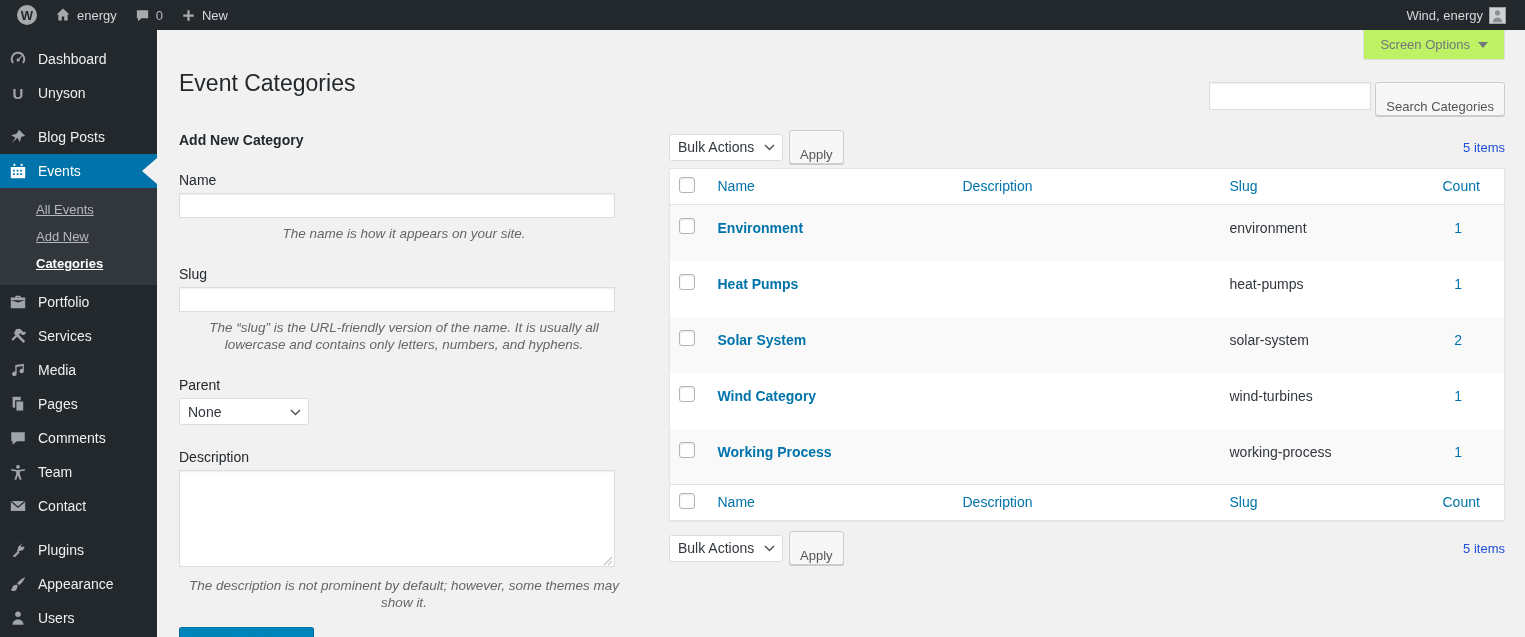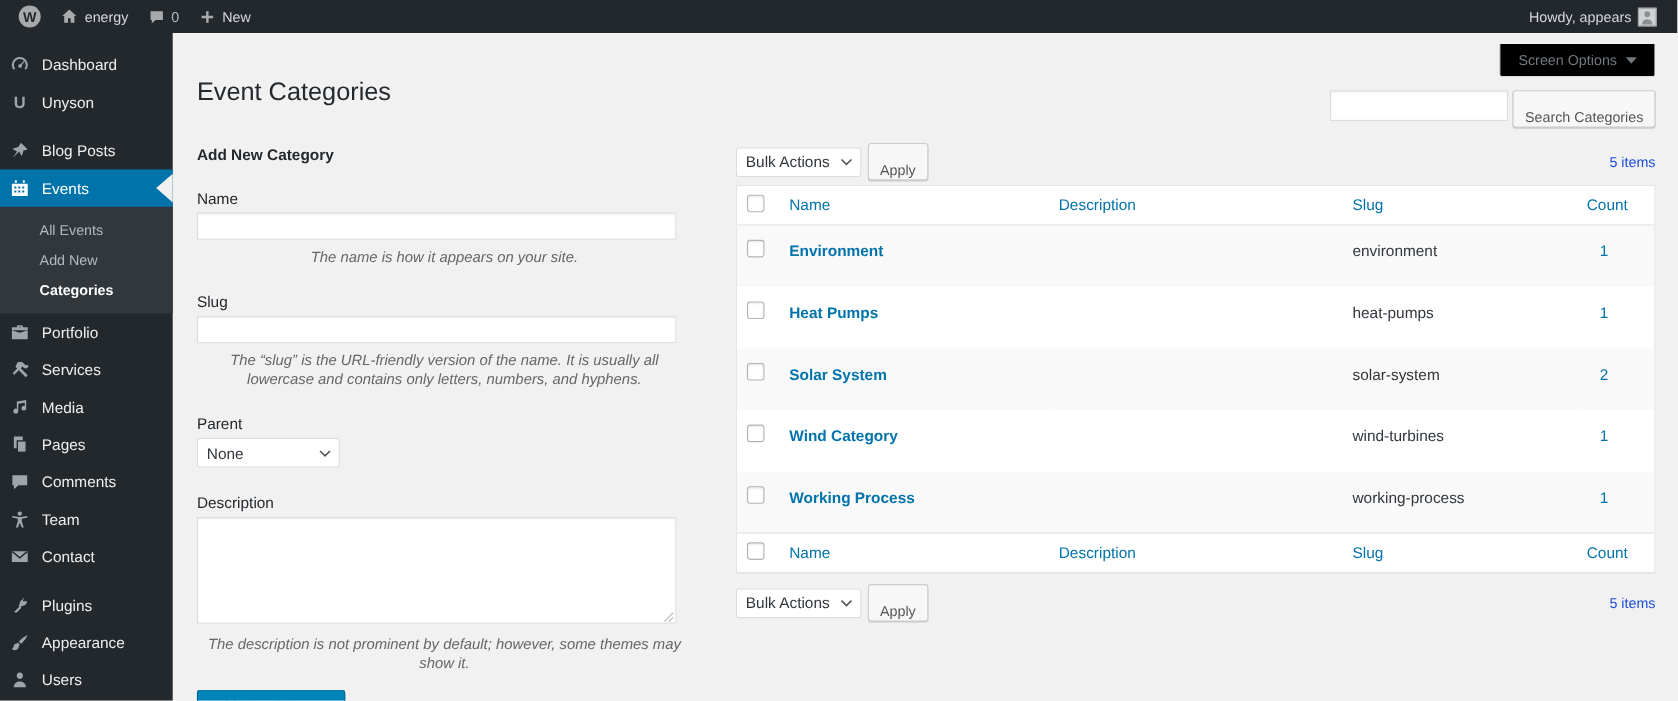--- a/index.html
+++ b/index.html
@@ -23,27 +23,27 @@
   .sidebar { width:157px; background:#23282d; flex:0 0 157px; padding-top:12px; position:relative; z-index:2; }
   .menu-item { position:relative; display:flex; align-items:center; height:34px; padding-left:8px; color:#eeeeee; font-size:14px; cursor:pointer; }
   .menu-item .mi-icon { width:20px; height:20px; margin-right:10px; display:inline-flex; align-items:center; justify-content:center; color:#a0a5aa; }
   .menu-item .mi-icon svg { fill:currentColor; }
   .menu-item.active { background:#0073aa; color:#fff; }
   .menu-item.active .mi-icon { color:#fff; }
   .menu-item.active::after { content:""; position:absolute; right:0; top:50%; margin-top:-13px;
      border-top:13px solid transparent; border-bottom:13px solid transparent; border-right:15px solid #f1f1f1; }
   .menu-gap { height:10px; }
   .submenu { background:#32373c; padding:8px 0; }
-  .submenu-item { display:block; padding:6px 0 6px 36px; font-size:13px; color:#b4b9be; line-height:15px; cursor:pointer; }
+  .submenu-item { display:block; padding:6px 0 6px 36px; font-size:13px; color:#b4b9be; line-height:15px; cursor:pointer;text-decoration:underline; }
   .submenu-item.current { color:#fff; font-weight:bold; }
   .unyson-letter { font-weight:bold; font-size:15px; }
 
   
   .content { flex:1; position:relative; padding:0 20px 0 22px; overflow:hidden; }
-  .screen-options-tab { position:absolute; top:10px; right:20px; background:#000000; border:1px solid #ddd; border-top:none; border-radius:0 0 2px 2px; padding:7px 16px; font-size:13px; color:#72777c; display:flex; align-items:center; gap:8px; cursor:pointer; }
+  .screen-options-tab { position:absolute; top:0; right:20px; background:#bef264; border:1px solid #ddd; border-top:none; border-radius:0 0 2px 2px; padding:7px 16px; font-size:13px; color:#72777c; display:flex; align-items:center; gap:8px; cursor:pointer; }
   .so-caret { width:0; height:0; border-left:5px solid transparent; border-right:5px solid transparent; border-top:6px solid #72777c; }
   h1.page-title { font-size:23px; font-weight:400; color:#23282d; margin-top:38px; line-height:30px; }
 
   .search-row { position:absolute; top:52px; right:20px; display:flex; gap:4px; }
   .search-input { width:162px; height:28px; border:1px solid #ddd; background:#fff; padding:2px 8px; font-size:14px; box-shadow:inset 0 1px 2px rgba(0,0,0,.07); border-radius:0; }
 
   .button-secondary { background:#f7f7f7; border:1px solid #ccc; border-radius:3px; color:#555; font-size:13px; height:28px; padding:16px 10px; cursor:pointer; box-shadow:0 1px 0 #ccc; font-family:"Liberation Sans",sans-serif; }
   .button-primary { background:#0085ba; border:1px solid; border-color:#0073aa #006799 #006799; border-radius:3px; color:#fff; font-size:13px; height:30px; padding:0 12px; cursor:pointer; box-shadow:0 1px 0 #006799; text-shadow:0 -1px 1px #006799; font-family:"Liberation Sans",sans-serif; }
 
   .columns { display:flex; margin-top:6px; }
@@ -114,21 +114,21 @@
   <div class="ab-item">
     <span class="ab-icon">
       <svg width="15" height="15" viewBox="0 0 20 20">
           <path d="M8.5 3h3v5.5H17v3h-5.5V17h-3v-5.5H3v-3h5.5z"></path>
         </svg>
     </span>
     <span>New</span>
   </div>
   <div class="ab-right">
     <div class="ab-item">
-      <span>Howdy, appears</span>
+      <span>Wind, energy</span>
       <span class="avatar">
         <svg width="15" height="15" viewBox="0 0 20 20">
             <circle cx="10" cy="6.5" r="3.4"></circle>
             <path d="M3.5 19c.3-4.2 3-6.3 6.5-6.3s6.2 2.1 6.5 6.3z"></path>
           </svg>
       </span>
     </div>
   </div>
 </div>
 

